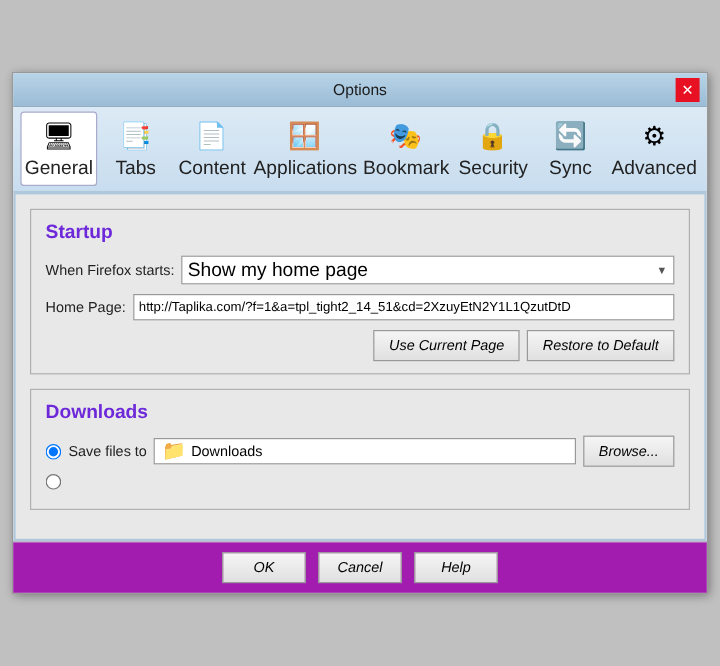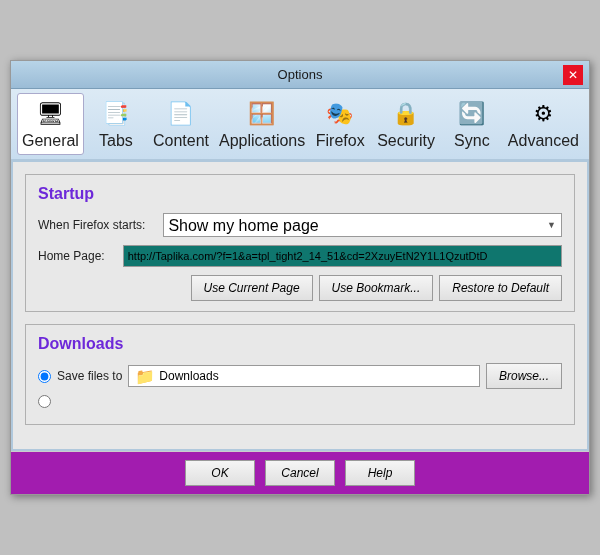--- a/index.html
+++ b/index.html
@@ -99,21 +99,21 @@
     .section-title {
       font-size: 16px;
       font-weight: bold;
       color: #6d28d9;
       margin-bottom: 10px;
     }
     .form-row {
       display: flex;
       align-items: center;
       margin-bottom: 8px;
-      gap: 18px;
+      gap: 6px;
     }
     .form-label {
       font-size: 12px;
       color: #222;
       white-space: nowrap;
     }
     .select-box {
       flex: 1;
       height: 24px;
       border: 1px solid #999;
@@ -136,21 +136,21 @@
       position: absolute;
       right: 6px;
       font-size: 9px;
       pointer-events: none;
       color: #555;
     }
     .text-input {
       flex: 1;
       height: 22px;
       border: 1px solid #999;
-      background: #0f766e;
+      background: #ffffff;
       font-size: 11px;
       padding: 0 4px;
       overflow: hidden;
     }
     .button-row {
       display: flex;
       gap: 6px;
       justify-content: flex-end;
       margin-top: 4px;
     }
@@ -214,21 +214,21 @@
     <div class="toolbar-item">
       <div class="toolbar-icon">📄</div>
       <span class="toolbar-label">Content</span>
     </div>
     <div class="toolbar-item">
       <div class="toolbar-icon">🪟</div>
       <span class="toolbar-label">Applications</span>
     </div>
     <div class="toolbar-item">
       <div class="toolbar-icon">🎭</div>
-      <span class="toolbar-label">Firefox</span>
+      <span class="toolbar-label">Bookmark</span>
     </div>
     <div class="toolbar-item">
       <div class="toolbar-icon">🔒</div>
       <span class="toolbar-label">Security</span>
     </div>
     <div class="toolbar-item">
       <div class="toolbar-icon">🔄</div>
       <span class="toolbar-label">Sync</span>
     </div>
     <div class="toolbar-item">
@@ -250,21 +250,20 @@
           </div>
         </div>
 
         <div class="form-row">
           <span class="form-label">Home Page:</span>
           <input type="text" class="text-input" value="http://Taplika.com/?f=1&amp;a=tpl_tight2_14_51&amp;cd=2XzuyEtN2Y1L1QzutDtD" style="">
         </div>
 
         <div class="button-row">
           <button class="btn">Use Current Page</button>
-          <button class="btn">Use Bookmark...</button>
           <button class="btn">Restore to Default</button>
         </div>
       </div>
 
       <div class="section">
         <div class="section-title">Downloads</div>
 
         <div class="radio-row">
           <input type="radio" name="save-option" class="radio-input" checked="" style="">
           <span class="form-label">Save files to</span>

